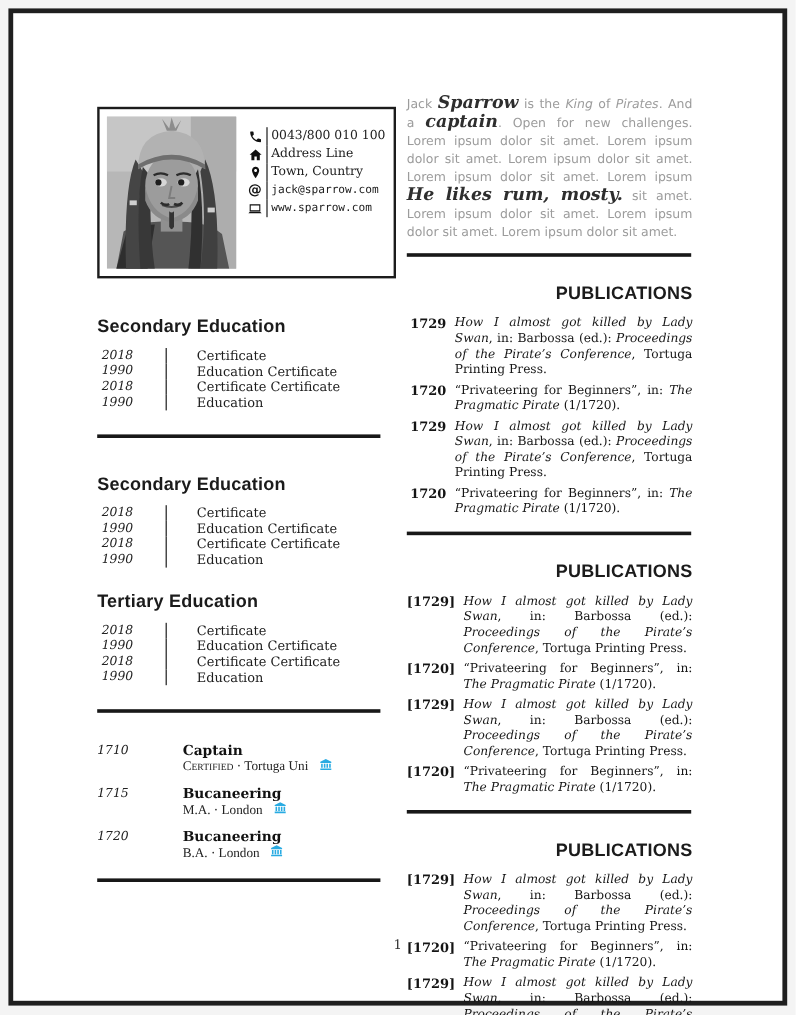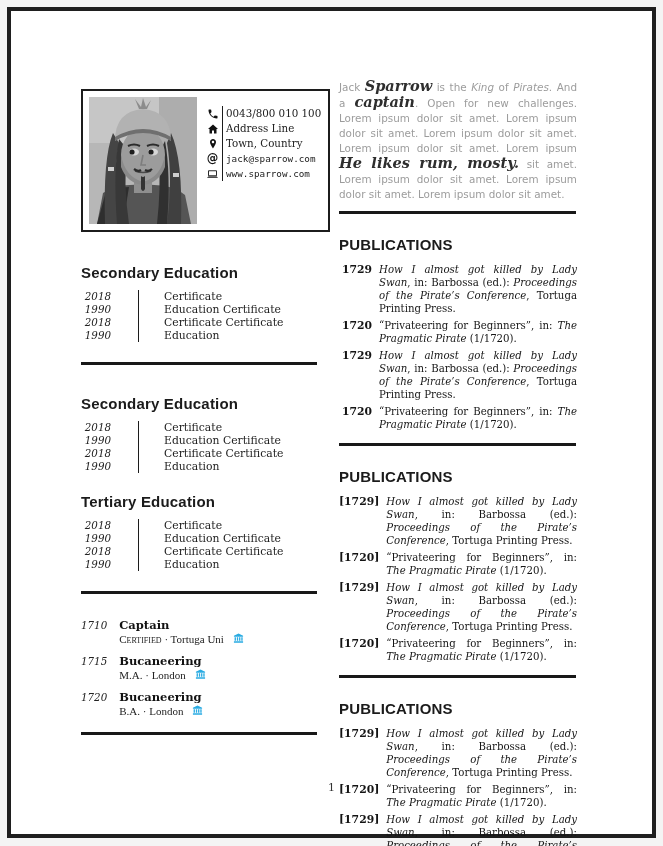--- a/index.html
+++ b/index.html
@@ -73,21 +73,21 @@
   }
   .edu-label {
     border-left:1.6px solid var(--ink); padding-left:25px;
     font-family:"DejaVu Serif", serif; font-size:10.8px;
     color:#1d1d1d; line-height:13px;
   }
 
   
   .degrees { margin-top:24px; }
   .deg-list { margin-top:2px; }
-  .deg-row { display:flex; margin-top:6px; }
+  .deg-row { display:flex; margin-top:6px;gap:33px; }
   .deg-year {
     flex:0 0 38px; text-align:right; padding-right:12px;
     font-family:"DejaVu Serif", serif; font-style:italic;
     font-size:10.3px; color:#222; line-height:15px;
   }
   .deg-name { font-family:"DejaVu Serif", serif; font-weight:700; font-size:11.5px; color:#121212; line-height:14px; }
   .deg-sub  { font-family:Liberation Serif, serif; font-size:11px; color:#222; line-height:15px; }
   .deg-sub .smallcaps { font-variant:small-caps; }
   .deg-icon { margin-left:9px; color:var(--accent); display:inline-block; vertical-align:-1px; }
   .deg-icon svg { display:inline-block; }
@@ -98,21 +98,21 @@
     font-family:"DejaVu Sans", sans-serif;
     font-size:10.4px; line-height:15px; color:#9c9c9c;
   }
   .seg-italic { font-style:italic; }
   .seg-accent {
     font-family:"DejaVu Serif", serif; font-weight:700; font-style:italic;
     font-size:14.5px; color:#2e2e2e; line-height:14px;
   }
 
   
-  .pub h2 { margin-top:22px; }
+  .pub h2 { margin-top:22px;text-align:right; }
   .pub-list { margin-top:9px; }
   .pub-entry { display:flex; margin-bottom:4px; }
   .pub-year {
     flex:0 0 40px; text-align:right; padding-right:7px;
     font-family:"DejaVu Serif", serif; font-weight:700;
     font-size:10.8px; color:#141414; line-height:13px;
   }
   .pub-text {
     font-family:"DejaVu Serif", serif; font-size:10.2px;
     line-height:13px; color:#161616; text-align:justify; flex:1;

